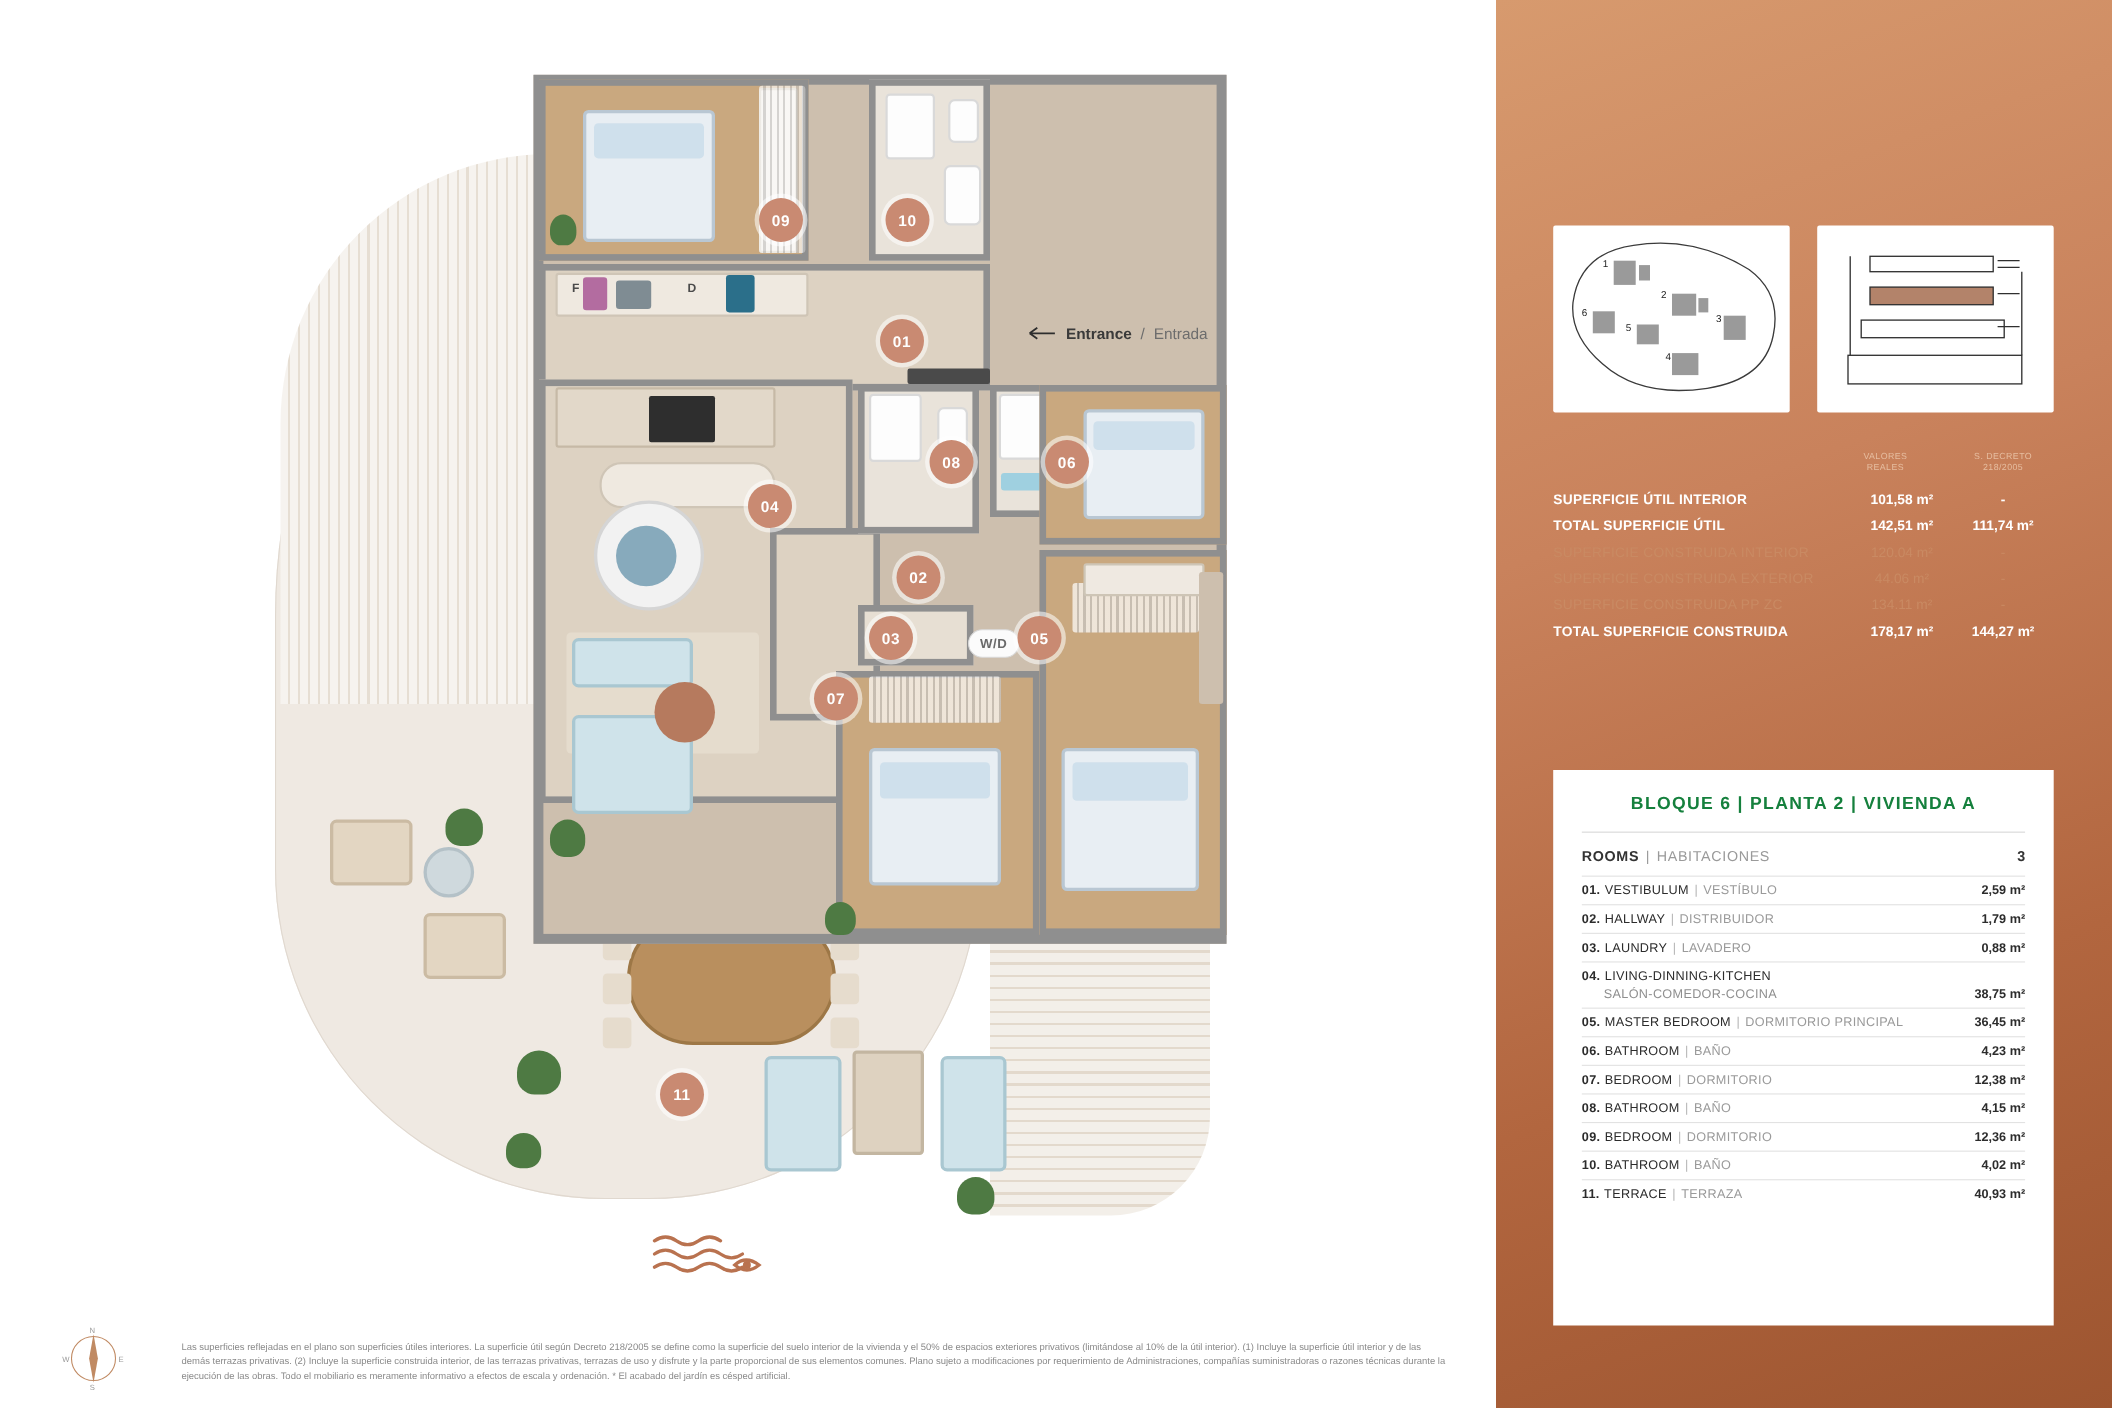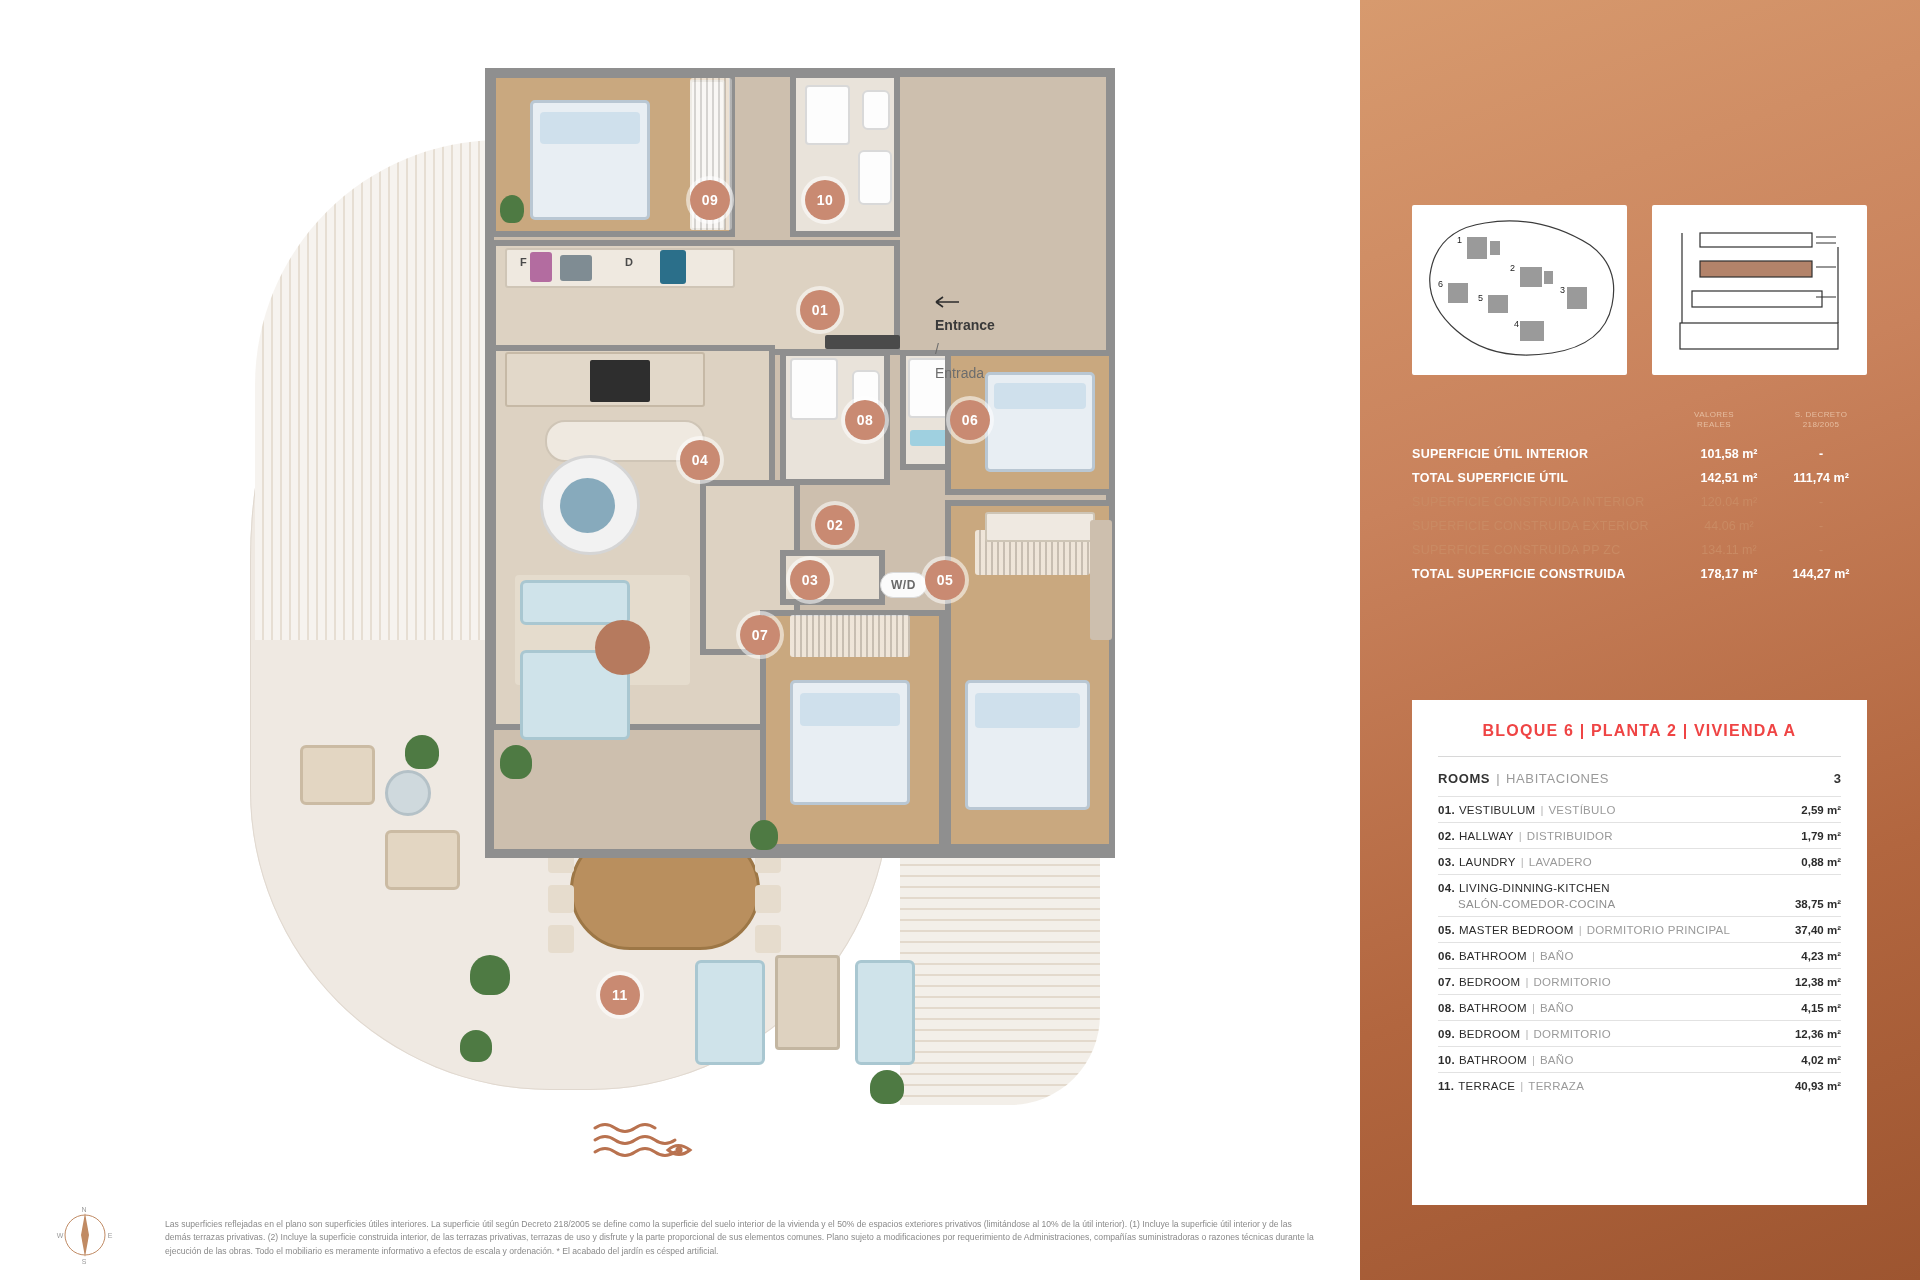--- a/index.html
+++ b/index.html
@@ -76,23 +76,22 @@
     background:#c98a72; color:#fff; font-size:14px; font-weight:700;
     display:flex; align-items:center; justify-content:center;
     box-shadow:0 0 0 4px rgba(255,255,255,.55);
     letter-spacing:.5px;
   }
   .badge.white { background:#fbfbfb; color:#6a6a6a; border:1px solid #d9d9d9; box-shadow:none;
                  width:auto; height:26px; border-radius:13px; padding:0 10px; font-size:12px;}
 
   .entrance {
     position:absolute; left:935px; top:295px;
-    font-size:14px; color:#3a3a3a; display:flex; gap:8px;
+    font-size:14px; color:#3a3a3a; display:flex; align-items:center; gap:8px;
     white-space:nowrap;
-    flex-direction:column;
   }
   .entrance b { font-weight:700; }
   .entrance .slash { color:#6d6d6d; }
 
   .wave-logo { position:absolute; left:590px; top:1120px; width:110px; height:48px; }
 
   .compass { position:absolute; left:55px; top:1205px; width:60px; height:60px; }
 
   .legal {
     position:absolute; left:165px; top:1218px; width:1150px;
@@ -130,21 +129,21 @@
   .arow .v1, .arow .v2 { width:92px; text-align:center; font-weight:700; font-size:12.5px; }
   .arow.dim { color:#c98a63; }
   .arow.dim .lbl { font-weight:400; }
   .arow.dim .v1, .arow.dim .v2 { font-weight:400; }
 
   .white-card {
     position:absolute; left:52px; top:700px; width:455px; height:505px;
     background:#ffffff; color:#333; padding:22px 26px;
   }
   .wc-title {
-    text-align:center; font-size:16px; font-weight:700; letter-spacing:1.2px; color:#ef4444;
+    text-align:center; font-size:16px; font-weight:700; letter-spacing:1.2px; color:#15803d;
     padding-bottom:16px; border-bottom:1px solid #d8d8d8;
   }
   .rooms-head {
     display:flex; align-items:center; padding:14px 0 10px 0; font-size:13px;
   }
   .rooms-head .rh1 { font-weight:700; letter-spacing:.6px; }
   .rooms-head .rh2 { color:#9a9a9a; margin-left:6px; letter-spacing:.6px; }
   .rooms-head .rh3 { margin-left:auto; font-weight:700; }
   .rlist { }
   .rrow {
@@ -415,21 +414,21 @@
       </div>
       <div class="rrow sub">
         <span class="es">SALÓN-COMEDOR-COCINA</span>
         <span class="m2">38,75 m²</span>
       </div>
       <div class="rrow">
         <span class="num">05.</span>
         <span class="en">MASTER BEDROOM</span>
         <span class="sep">|</span>
         <span class="es">DORMITORIO PRINCIPAL</span>
-        <span class="m2">37,40 m²</span>
+        <span class="m2">36,45 m²</span>
       </div>
       <div class="rrow">
         <span class="num">06.</span>
         <span class="en">BATHROOM</span>
         <span class="sep">|</span>
         <span class="es">BAÑO</span>
         <span class="m2">4,23 m²</span>
       </div>
       <div class="rrow">
         <span class="num">07.</span>

